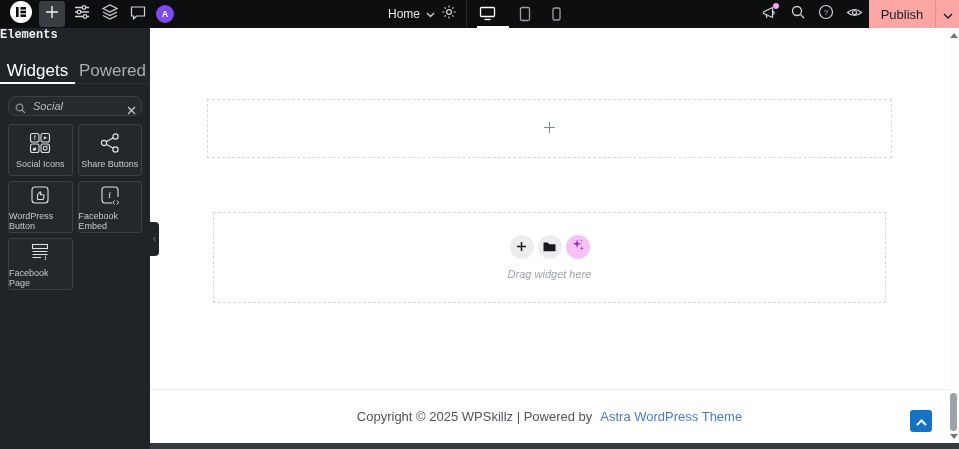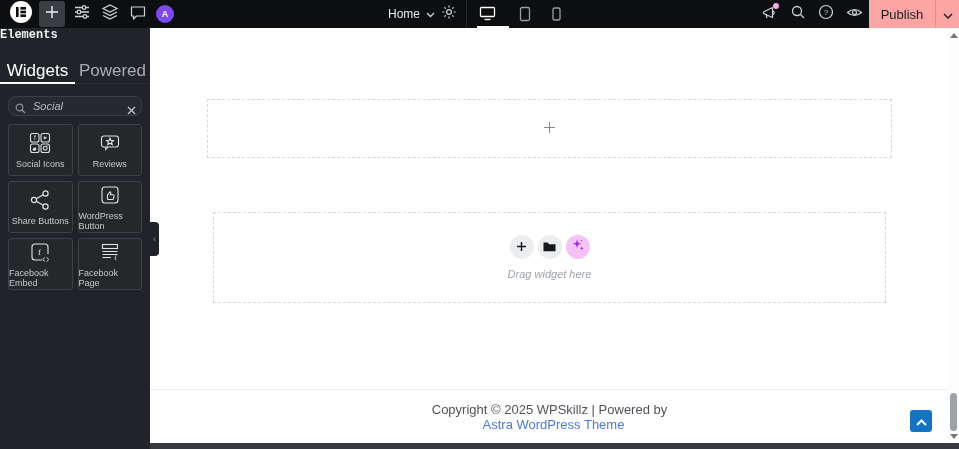--- a/index.html
+++ b/index.html
@@ -58,21 +58,21 @@
   .section-box2 { position:absolute; left:63px; top:184px; width:673px; height:91px;
                   border:1px dashed #d5d8dc; display:flex; flex-direction:column;
                   align-items:center; justify-content:center; gap:9px; }
   .btn-row { display:flex; gap:4px; }
   .cbtn { width:24px; height:24px; border-radius:50%; background:#ebedef;
           display:flex; align-items:center; justify-content:center; cursor:pointer; }
   .cbtn.ai { background:#f5c2f8; }
   .drag-hint { font-size:11px; font-style:italic; color:#9da2a8; }
 
   .page-footer { position:absolute; left:0; right:10px; top:361px; bottom:6px; border-top:1px solid #ebebeb;
-                 display:flex; align-items:center; justify-content:center; font-size:13px; color:#50545a;flex-direction:column; }
+                 display:flex; align-items:center; justify-content:center; font-size:13px; color:#50545a; }
   .theme-link { color:#4a79d9; cursor:pointer; margin-left:8px; }
   .scrolltop { position:absolute; left:760px; top:382px; width:22px; height:22px; background:#1673c3;
                border-radius:3px; display:flex; align-items:center; justify-content:center; cursor:pointer; }
   .bottom-strip { position:absolute; left:0; right:0; bottom:0; height:6px; background:#36393d; }
 
   
   .scrollbar { position:absolute; right:0; top:0; width:10px; height:415px; background:#fdfdfd; }
   .sb-up { position:absolute; left:1px; top:5px; width:0; height:0;
            border-left:4px solid transparent; border-right:4px solid transparent; border-bottom:5px solid #74787e; cursor:pointer; }
   .sb-down { position:absolute; left:1px; bottom:4px; width:0; height:0;
@@ -265,30 +265,20 @@
           <text x="6.8" y="9.3" font-size="6.5" fill="#dfe1e4" stroke="none" text-anchor="middle" font-family="Liberation Sans, sans-serif">f</text>
           <polygon points="15.8,5.2 19.2,6.8 15.8,8.4" fill="#dfe1e4" stroke="none"></polygon>
           <path d="M4.5 18.5 q1 -2.5 3.5 -2 q1 1.5 -0.5 3 q-2 1 -3 -1 z" fill="#dfe1e4" stroke="none"></path>
           <circle cx="17.2" cy="17.2" r="1.9"></circle>
             <circle cx="19.6" cy="14.8" r="0.5" fill="#dfe1e4" stroke="none"></circle>
         </svg>
       </span>
       <span class="wlabel">Social Icons</span>
     </div>
 
-    <div class="card">
-      <span class="wicon">
-        <svg width="24" height="24" stroke="#dfe1e4" stroke-width="1.1" fill="none">
-          <rect x="3.5" y="5" width="17" height="11" rx="2.5"></rect>
-          <path d="M10 16 l-2.2 2.6 v-2.6"></path>
-          <path d="M12 7.2 L13 9.4 L15.4 9.6 L13.6 11.2 L14.2 13.5 L12 12.2 L9.8 13.5 L10.4 11.2 L8.6 9.6 L11 9.4 Z"></path>
-        </svg>
-      </span>
-      <span class="wlabel">Reviews</span>
-    </div>
 
     <div class="card">
       <span class="wicon">
         <svg width="24" height="24" stroke="#dfe1e4" stroke-width="1.2" fill="none">
           <circle cx="6" cy="12" r="2.6"></circle>
             <circle cx="17.5" cy="5.5" r="2.6"></circle>
             <circle cx="17.5" cy="18.5" r="2.6"></circle>
           <path d="M8.3 10.8 L15.2 6.7 M8.3 13.2 L15.2 17.3"></path>
         </svg>
       </span>

